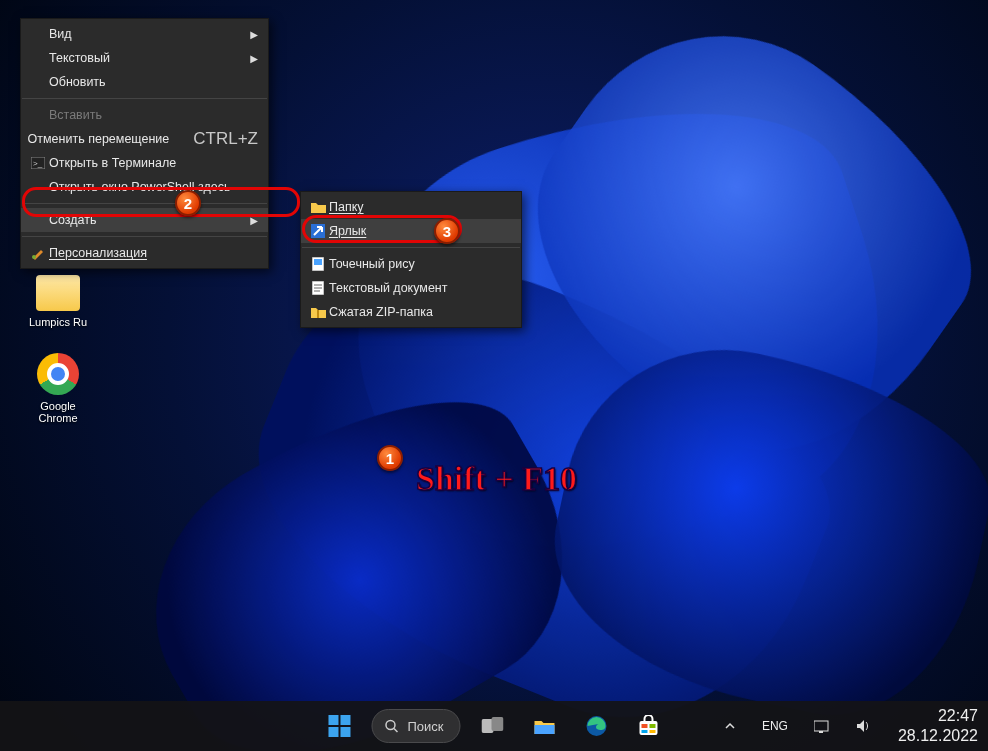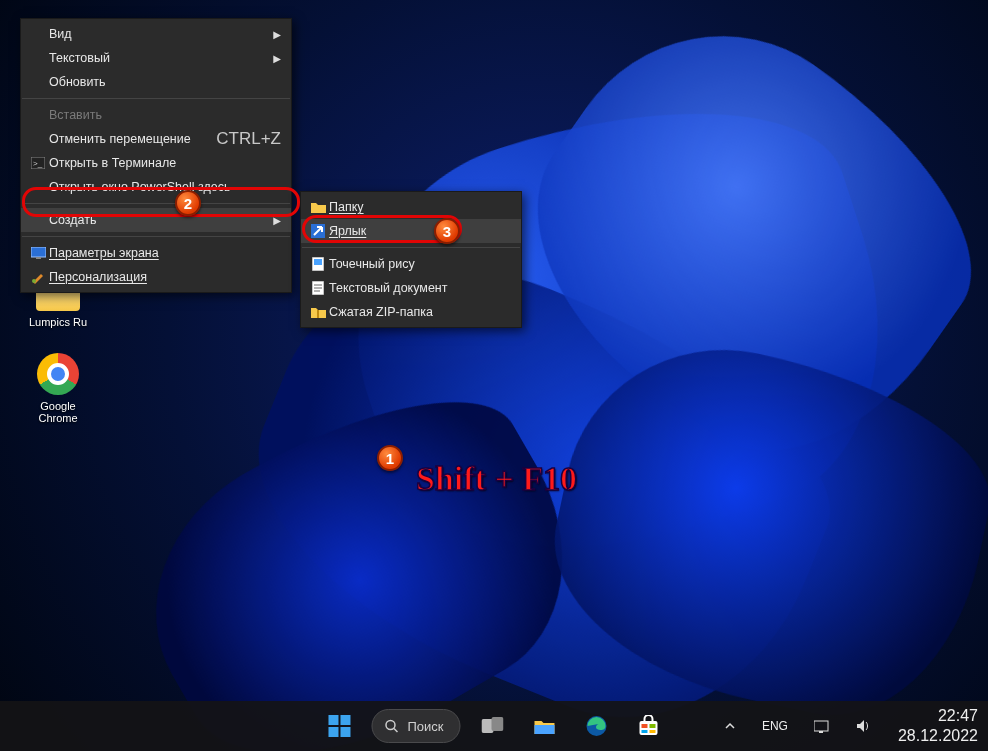--- a/index.html
+++ b/index.html
@@ -132,21 +132,21 @@
     </div>
   <div>Lumpics Ru</div>
 </div>
 <div class="desktop-icon" style="left:20px;top:352px;">
   <div class="ico">
       <div class="chrome-ico"></div>
     </div>
   <div>Google Chrome</div>
 </div>
 
-<div class="ctx" style="left:20px;top:18px;width:272px;">
+<div class="ctx" style="left:20px;top:18px;width:249px;">
   <div class="row">
     <span class="ico-slot"></span>
     <span class="lbl">Вид</span>
     <span class="arrow">▶</span>
   </div>
   <div class="row">
     <span class="ico-slot"></span>
     <span class="lbl">Текстовый</span>
     <span class="arrow">▶</span>
   </div>
@@ -177,29 +177,20 @@
     <span class="ico-slot"></span>
     <span class="lbl">Открыть окно PowerShell здесь</span>
   </div>
   <div class="sep"></div>
   <div class="row hover">
     <span class="ico-slot"></span>
     <span class="lbl">Создать</span>
     <span class="arrow">▶</span>
   </div>
   <div class="sep"></div>
-  <div class="row">
-    <span class="ico-slot">
-      <svg width="15" height="12" viewBox="0 0 15 12">
-          <rect x="0" y="0" width="15" height="10" fill="#2a6fd6" stroke="#9cc3ff"></rect>
-          <rect x="5" y="10" width="5" height="2" fill="#888"></rect>
-        </svg>
-    </span>
-    <span class="lbl underline">Параметры экрана</span>
-  </div>
   <div class="row">
     <span class="ico-slot">
       <svg width="14" height="14" viewBox="0 0 14 14">
           <path d="M2 12 L10 4 L12 6 L4 14 Z" fill="#e08a2a"></path>
           <circle cx="3" cy="11" r="2" fill="#7a3"></circle>
         </svg>
     </span>
     <span class="lbl underline">Персонализация</span>
   </div>
 </div>

